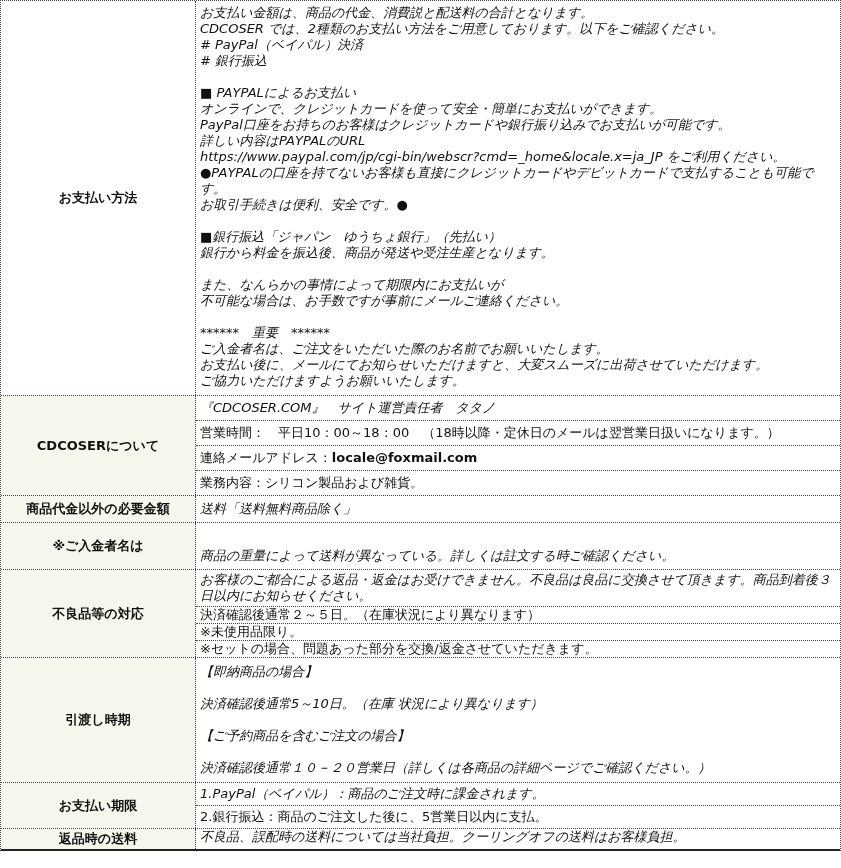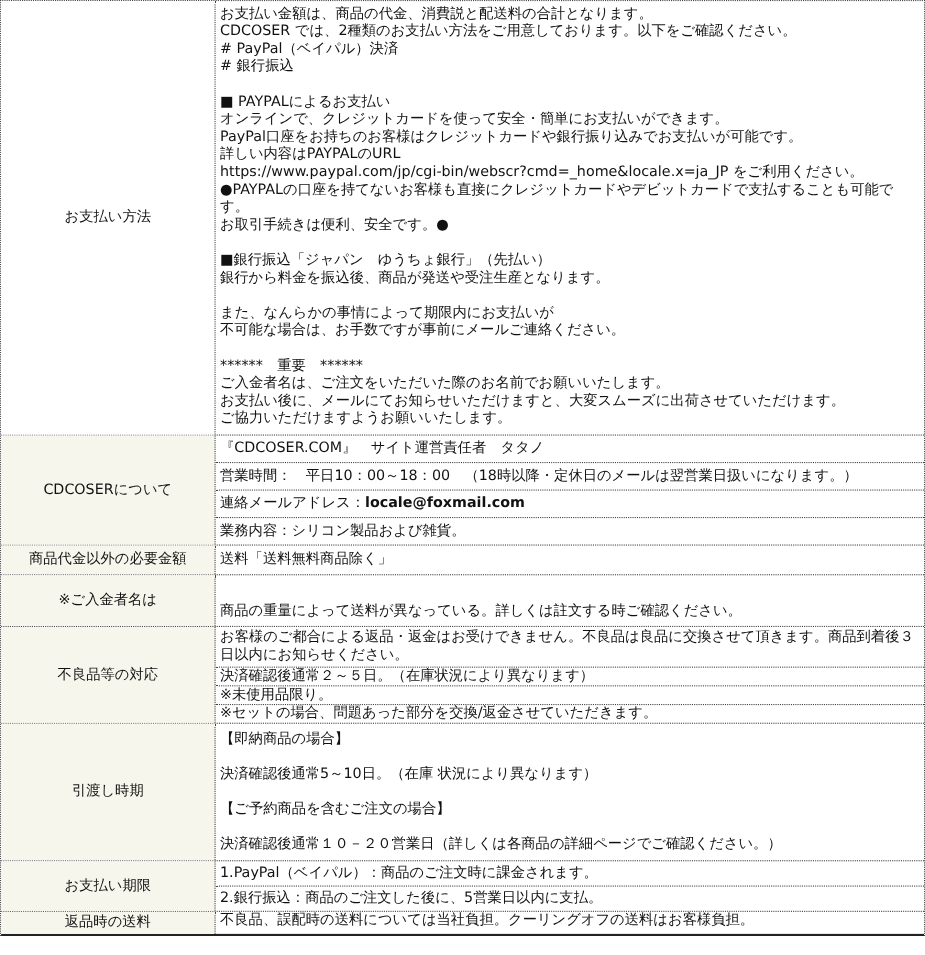--- a/index.html
+++ b/index.html
@@ -26,38 +26,38 @@
   }
   .row:last-child{border-bottom:2px solid #222;}
   .hcell{
     flex:0 0 190px;
     width:190px;
     background:var(--header-bg);
     display:flex;
     align-items:center;
     justify-content:center;
     text-align:left;
-    font-weight:normal;
+    font-weight:bold;
     font-size:13px;
     line-height:16px;
     border-right:1px dotted var(--border);
     padding:2px;
   }
   .r0 .hcell{background:var(--header-bg-first);}
   .ccell{
     flex:1 1 auto;
     min-width:0;
     display:flex;
     flex-direction:column;
   }
   .subcell{
     border-top:1px dotted var(--border);
     padding:1px 4px;
   }
-  .subcell:first-child{border-top:none;}
+  .subcell:first-child{border-top:none;font-style:italic;}
   .line{
     font-size:13px;
     line-height:16px;
     min-height:16px;
     word-break:break-all;
   }
   .seg-bold{font-weight:bold;}
   
   .r0 .subcell{padding:4px 4px 6px;}
   .r1 .subcell{padding:4px 4px;}

